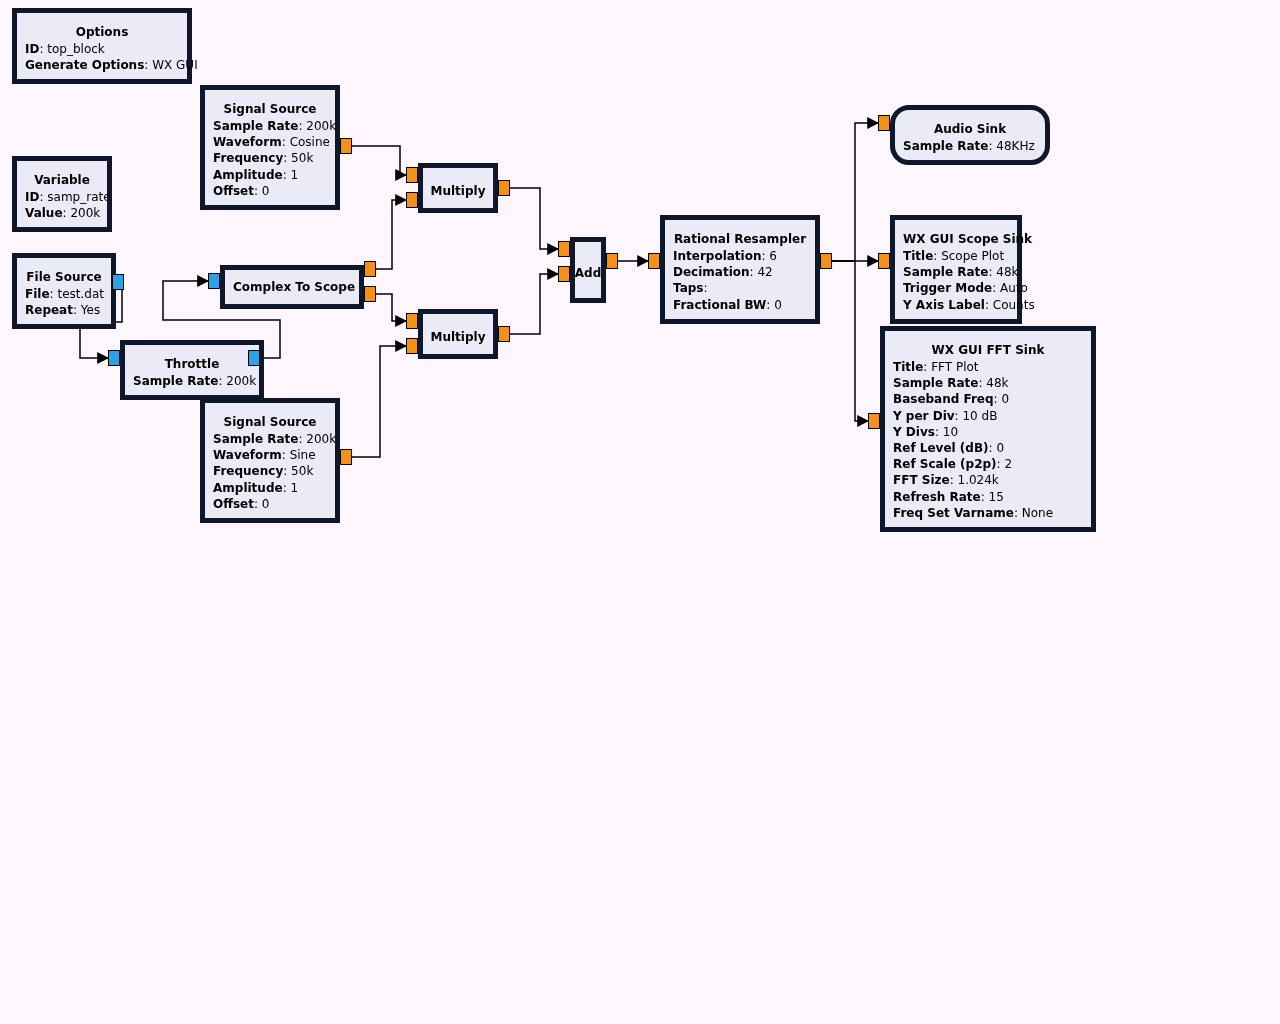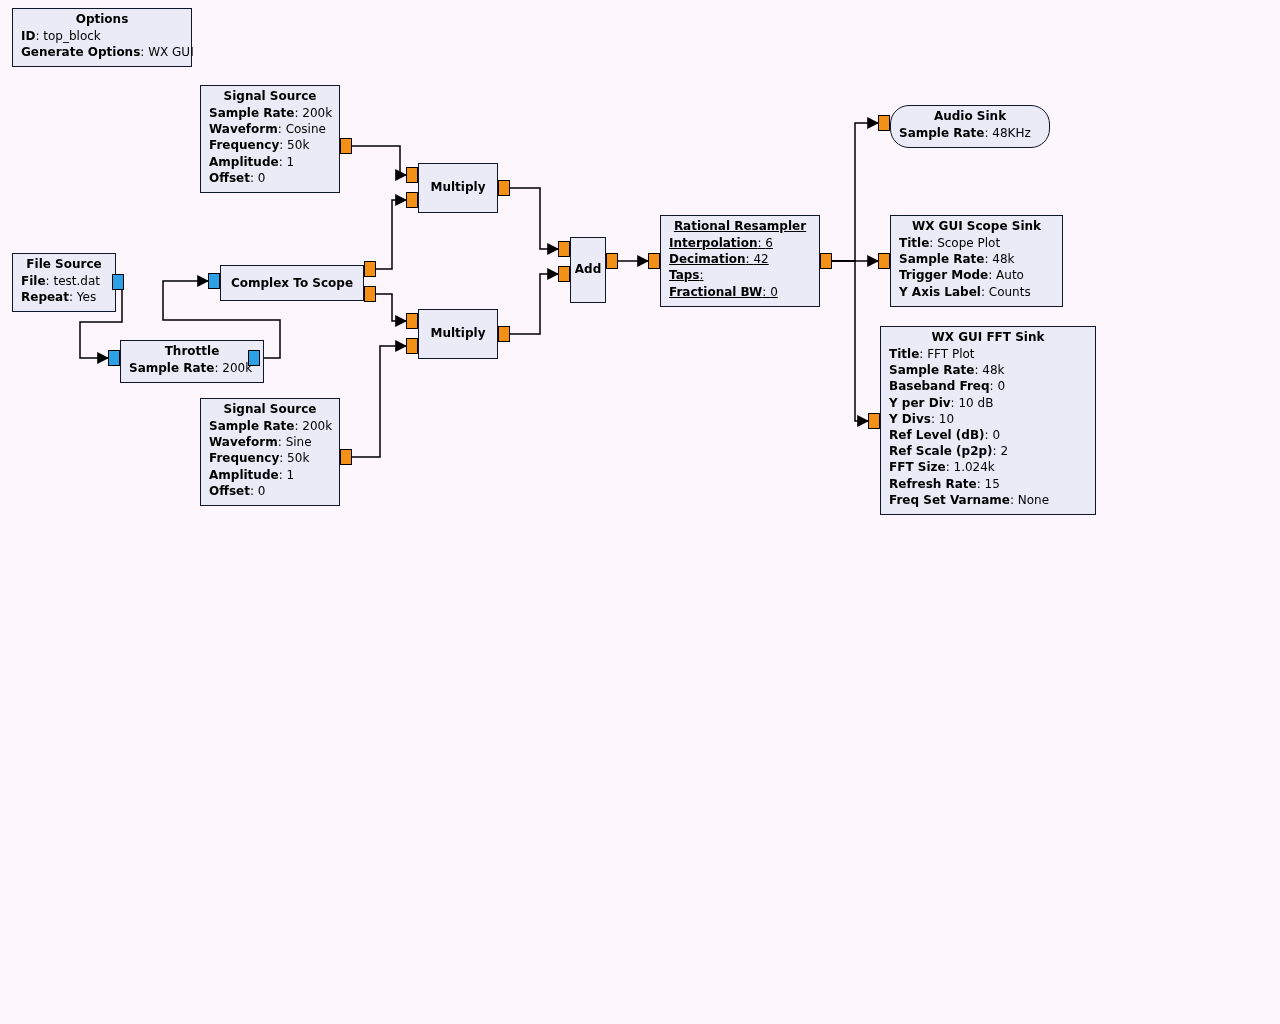--- a/index.html
+++ b/index.html
@@ -13,23 +13,23 @@
     color: #000;
   }
   #canvas {
     position: relative;
     width: 1280px;
     height: 1024px;
   }
   .block {
     position: absolute;
     background: #ebebf7;
-    border: 1px solid #0f172a;
+    border: 5px solid #0f172a;
     box-sizing: border-box;
-    padding: 3px 8px 6px 8px;
+    padding: 12px 8px 6px 8px;
   }
   .block .title {
     font-weight: bold;
     text-align: center;
     white-space: nowrap;
     margin-bottom: 2px;
   }
   .block .title.only {
     margin-bottom: 0;
   }
@@ -94,20 +94,25 @@
 
   <path d="M832 261 L855 261 L855 421 L868 421" fill="none" stroke="#000" stroke-width="1.5" marker-end="url(#arrow)"></path>
 </svg>
 
 <div class="block" style="left:12px; top:8px; width:180px;">
   <div class="title">Options</div>
   <div class="param"><b>ID</b>: <span>top_block</span></div>
   <div class="param"><b>Generate Options</b>: <span>WX GUI</span></div>
 </div>
 
+<div class="block" style="left:12px; top:156px; width:100px;">
+  <div class="title">Variable</div>
+  <div class="param"><b>ID</b>: <span>samp_rate</span></div>
+  <div class="param"><b>Value</b>: <span>200k</span></div>
+</div>
 
 <div class="block" style="left:12px; top:253px; width:104px;">
   <div class="title">File Source</div>
   <div class="param"><b>File</b>: <span>test.dat</span></div>
   <div class="param"><b>Repeat</b>: <span>Yes</span></div>
 </div>
 <div class="port blue" style="left:112px; top:274px;"></div>
 
 <div class="block" style="left:120px; top:340px; width:144px;">
   <div class="title">Throttle</div>
@@ -157,37 +162,37 @@
 <div class="port orange" style="left:406px; top:338px;"></div>
 <div class="port orange" style="left:498px; top:326px;"></div>
 
 <div class="block" style="left:570px; top:237px; width:36px; height:66px; display:flex; align-items:center; justify-content:center;">
   <div class="title only">Add</div>
 </div>
 <div class="port orange" style="left:558px; top:241px;"></div>
 <div class="port orange" style="left:558px; top:266px;"></div>
 <div class="port orange" style="left:606px; top:253px;"></div>
 
-<div class="block" style="left:660px; top:215px; width:160px;text-decoration:underline;">
+<div class="block" style="left:660px; top:215px; width:160px;">
   <div class="title">Rational Resampler</div>
   <div class="param"><b>Interpolation</b>: <span>6</span></div>
   <div class="param"><b>Decimation</b>: <span>42</span></div>
   <div class="param"><b>Taps</b>: <span></span></div>
   <div class="param"><b>Fractional BW</b>: <span>0</span></div>
 </div>
 <div class="port orange" style="left:648px; top:253px;"></div>
 <div class="port orange" style="left:820px; top:253px;"></div>
 
 <div class="block" style="left:890px; top:105px; width:160px;border-radius:19px;">
   <div class="title">Audio Sink</div>
   <div class="param"><b>Sample Rate</b>: <span>48KHz</span></div>
 </div>
 <div class="port orange" style="left:878px; top:115px;"></div>
 
-<div class="block" style="left:890px; top:215px; width:173px;">
+<div class="block" style="left:890px; top:215px; width:132px;">
   <div class="title">WX GUI Scope Sink</div>
   <div class="param"><b>Title</b>: <span>Scope Plot</span></div>
   <div class="param"><b>Sample Rate</b>: <span>48k</span></div>
   <div class="param"><b>Trigger Mode</b>: <span>Auto</span></div>
   <div class="param"><b>Y Axis Label</b>: <span>Counts</span></div>
 </div>
 <div class="port orange" style="left:878px; top:253px;"></div>
 
 <div class="block" style="left:880px; top:326px; width:216px;">
   <div class="title">WX GUI FFT Sink</div>

